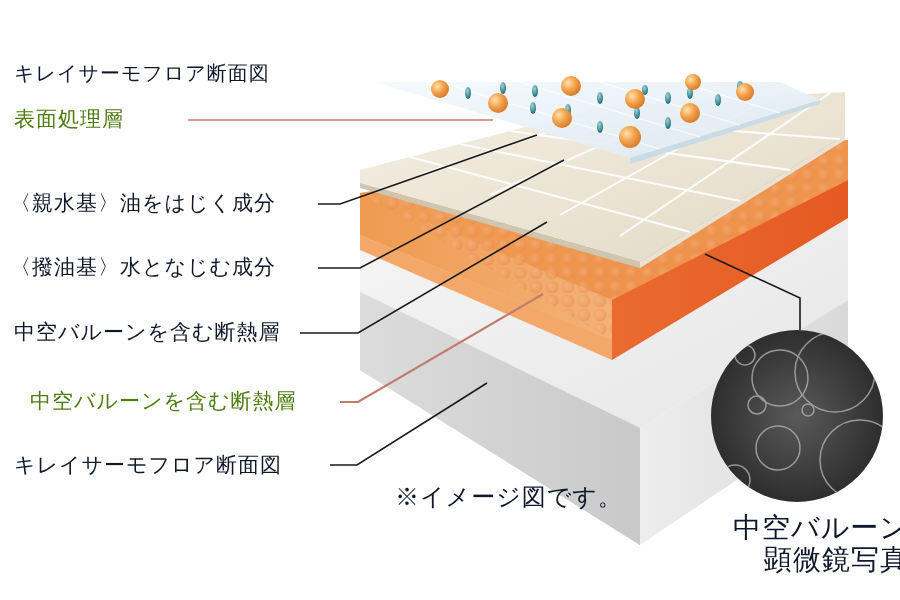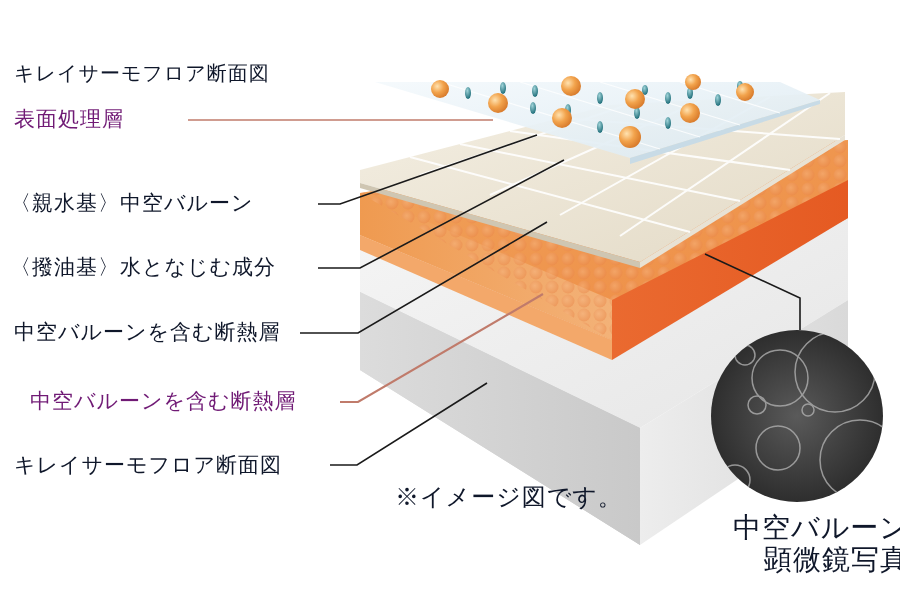--- a/index.html
+++ b/index.html
@@ -1,19 +1,19 @@
 <!DOCTYPE html>
 <html><head>
 <meta charset="utf-8">
 <style>
   html, body { margin:0; padding:0; background:#ffffff; }
   body { width:900px; height:600px; position:relative; overflow:hidden;
          font-family:"DejaVu Serif", "Liberation Serif", serif; }
   .label { position:absolute; white-space:nowrap; font-size:21px; line-height:1; color:#0f172a; letter-spacing:1px; }
-  .label.accent { color:#701a75; }
+  .label.accent { color:#4d7c0f; }
   .title { font-size:20px; }
   .note { font-size:24px; }
   .caption { font-size:28px; line-height:32px; text-align:right; }
   svg.illus { position:absolute; left:0; top:0; }
 </style>
 </head>
 <body>
 
 <svg class="illus" width="900" height="600" viewBox="0 0 900 600">
   <defs>
@@ -165,21 +165,21 @@
       <circle cx="860" cy="460" r="40"></circle>
       <circle cx="735" cy="480" r="15"></circle>
       <circle cx="808" cy="410" r="6"></circle>
     </g>
   </g>
 </svg>
 
 <div class="label title" style="left:14px; top:63px;">キレイサーモフロア断面図</div>
 
 <div class="label accent" style="left:14px; top:109px;">表面処理層</div>
-<div class="label" style="left:10px; top:193px;">〈親水基〉中空バルーン</div>
+<div class="label" style="left:10px; top:193px;">〈親水基〉油をはじく成分</div>
 <div class="label" style="left:10px; top:257px;">〈撥油基〉水となじむ成分</div>
 <div class="label" style="left:14px; top:322px;">中空バルーンを含む断熱層</div>
 <div class="label accent" style="left:14px; top:391px;margin-left:16px;">中空バルーンを含む断熱層</div>
 <div class="label" style="left:14px; top:455px;">キレイサーモフロア断面図</div>
 
 <div class="label note" style="left:395px; top:485px;">※イメージ図です。</div>
 
 <div class="label caption" style="left:733px; top:512px;">
   <div>中空バルーン</div>
   <div>顕微鏡写真</div>

